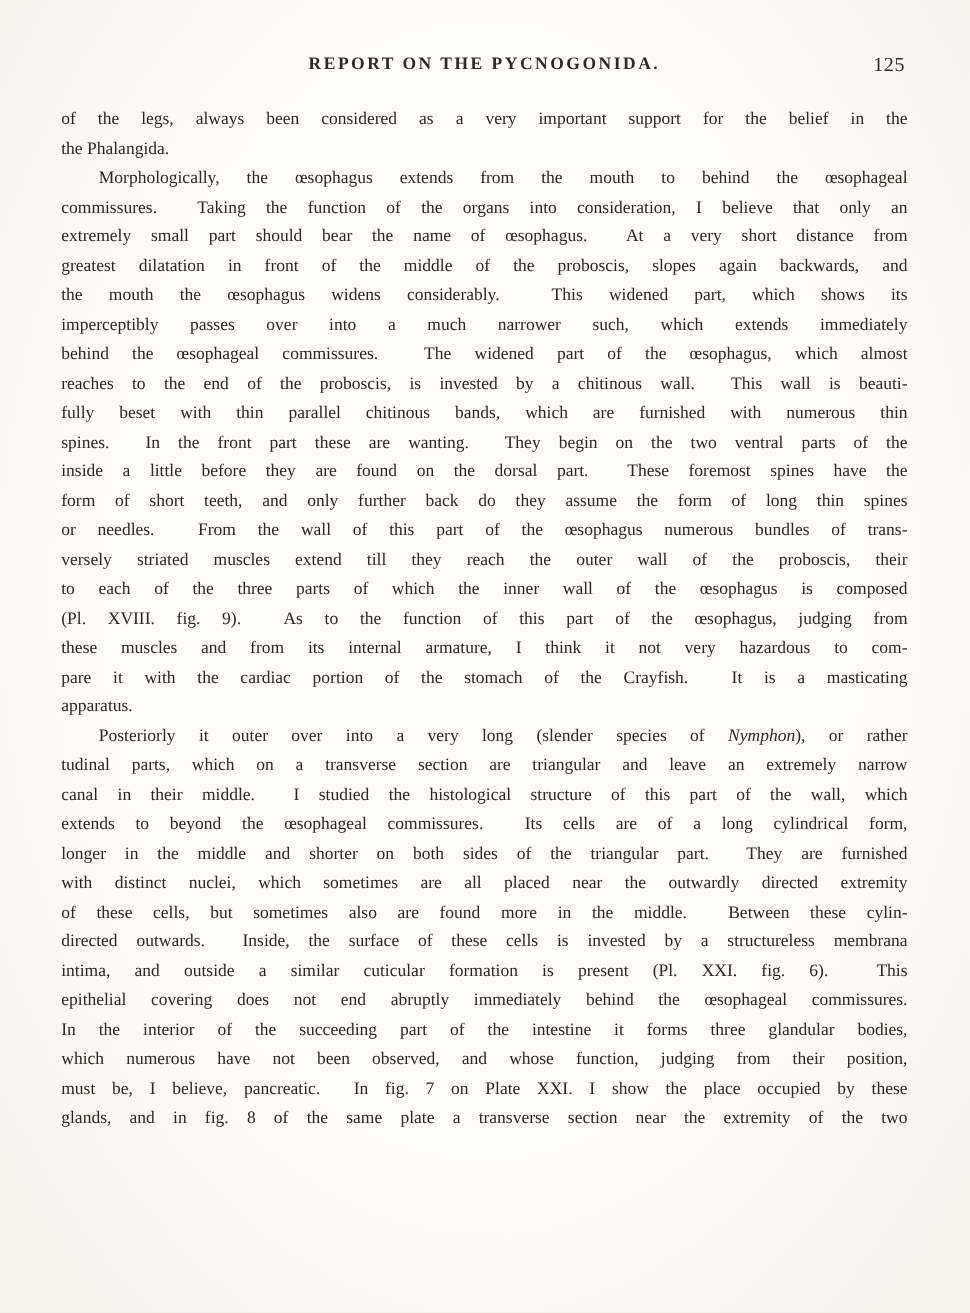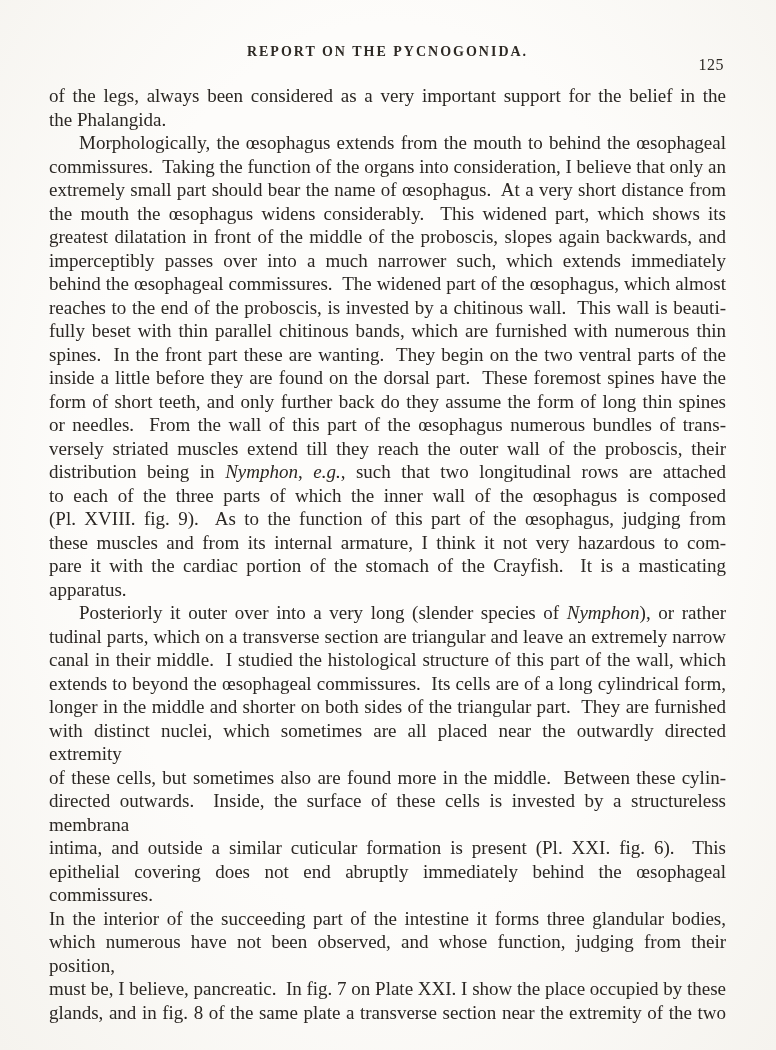--- a/index.html
+++ b/index.html
@@ -28,27 +28,27 @@
     display: block;
     text-align: center;
     font-size: 14px;
     font-weight: bold;
     letter-spacing: 2px;
     color: #2e2a25;
   }
   .page-number {
     position: absolute;
     right: 2px;
-    top: 12px;
+    top: 0;
     font-size: 16px;
     letter-spacing: 0.5px;
     color: #2e2a25;
   }
   .body-text {
-    font-size: 19px;
+    font-size: 14px;
     line-height: 23.5px;
   }
   .line {
     text-align: justify;
     text-align-last: justify;
   }
   .line.lastleft {
     text-align-last: left;
   }
   .line.indent {
@@ -66,32 +66,31 @@
   <div class="header">
     <div class="running-title">REPORT ON THE PYCNOGONIDA.</div>
     <div class="page-number">125</div>
   </div>
   <div class="body-text">
       <div class="line"><span class="rm">of the legs, always been considered as a very important support for the belief in the</span></div>
       <div class="line lastleft"><span class="rm">the Phalangida.</span></div>
       <div class="line indent"><span class="rm">Morphologically, the œsophagus extends from the mouth to behind the œsophageal</span></div>
       <div class="line"><span class="rm">commissures.&nbsp; Taking the function of the organs into consideration, I believe that only an</span></div>
       <div class="line"><span class="rm">extremely small part should bear the name of œsophagus.&nbsp; At a very short distance from</span></div>
+      <div class="line"><span class="rm">greatest dilatation in front of the middle of the proboscis, slopes again backwards, and</span></div>
       <div class="line"><span class="rm">the mouth the œsophagus widens considerably.&nbsp; This widened part, which shows its</span></div>
-      <div class="line"><span class="rm">greatest dilatation in front of the middle of the proboscis, slopes again backwards, and</span></div>
       <div class="line"><span class="rm">imperceptibly passes over into a much narrower such, which extends immediately</span></div>
       <div class="line"><span class="rm">behind the œsophageal commissures.&nbsp; The widened part of the œsophagus, which almost</span></div>
       <div class="line"><span class="rm">reaches to the end of the proboscis, is invested by a chitinous wall.&nbsp; This wall is beauti-</span></div>
       <div class="line"><span class="rm">fully beset with thin parallel chitinous bands, which are furnished with numerous thin</span></div>
       <div class="line"><span class="rm">spines.&nbsp; In the front part these are wanting.&nbsp; They begin on the two ventral parts of the</span></div>
       <div class="line"><span class="rm">inside a little before they are found on the dorsal part.&nbsp; These foremost spines have the</span></div>
       <div class="line"><span class="rm">form of short teeth, and only further back do they assume the form of long thin spines</span></div>
       <div class="line"><span class="rm">or needles.&nbsp; From the wall of this part of the œsophagus numerous bundles of trans-</span></div>
       <div class="line"><span class="rm">versely striated muscles extend till they reach the outer wall of the proboscis, their</span></div>
-      <div class="line"><span class="rm">distribution being in </span><span class="it">Nymphon</span><span class="rm">, </span><span class="it">e.g.</span><span class="rm">, such that two longitudinal rows are attached</span></div>
       <div class="line"><span class="rm">to each of the three parts of which the inner wall of the œsophagus is composed</span></div>
       <div class="line"><span class="rm">(Pl. XVIII. fig. 9).&nbsp; As to the function of this part of the œsophagus, judging from</span></div>
       <div class="line"><span class="rm">these muscles and from its internal armature, I think it not very hazardous to com-</span></div>
       <div class="line"><span class="rm">pare it with the cardiac portion of the stomach of the Crayfish.&nbsp; It is a masticating</span></div>
       <div class="line lastleft"><span class="rm">apparatus.</span></div>
       <div class="line indent"><span class="rm">Posteriorly it outer over into a very long (slender species of </span><span class="it">Nymphon</span><span class="rm">), or rather</span></div>
       <div class="line"><span class="rm">tudinal parts, which on a transverse section are triangular and leave an extremely narrow</span></div>
       <div class="line"><span class="rm">canal in their middle.&nbsp; I studied the histological structure of this part of the wall, which</span></div>
       <div class="line"><span class="rm">extends to beyond the œsophageal commissures.&nbsp; Its cells are of a long cylindrical form,</span></div>
       <div class="line"><span class="rm">longer in the middle and shorter on both sides of the triangular part.&nbsp; They are furnished</span></div>

